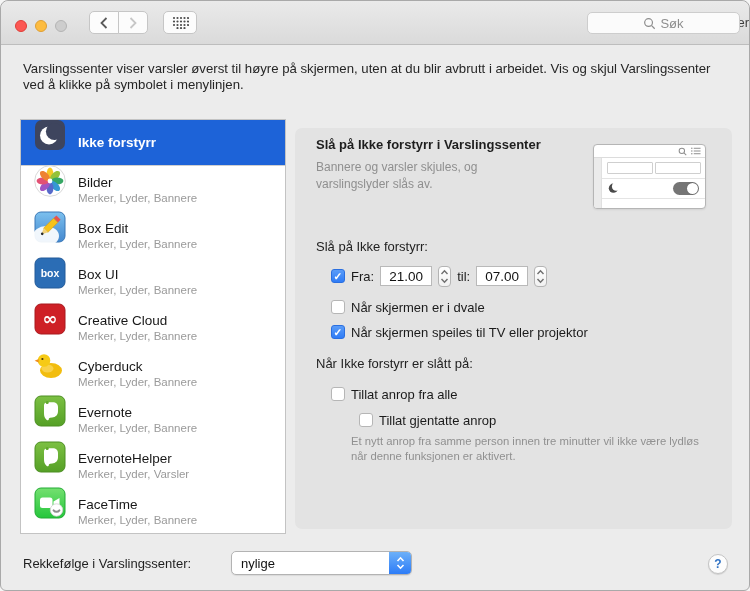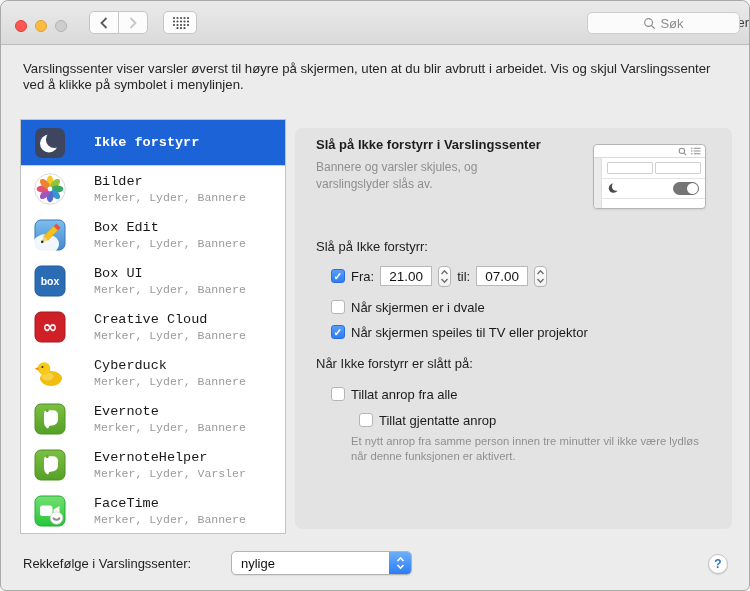--- a/index.html
+++ b/index.html
@@ -31,23 +31,23 @@
 
   
   .intro{ position:absolute; left:22px; top:60px; width:712px; font-size:13.2px;
           line-height:16px; color:#262626; }
 
   
   .sidebar{ position:absolute; left:19px; top:118px; width:266px; height:415px;
             background:#fff; border:1px solid #c3c3c3; overflow:hidden; }
   .side-row{ height:46px; display:flex; align-items:center; padding-left:13px; }
   .side-row.selected{ background:#1d63d8; border-bottom:1px solid #cfcfcf; }
-  .app-icon{ width:32px; height:32px; flex:0 0 32px; display:block; }
+  .app-icon{ width:32px; height:48px; flex:0 0 32px; display:block; }
   .app-icon svg{ display:block; }
-  .side-text{ margin-left:28px; display:flex; flex-direction:column;font-family:Liberation Mono, monospace; }
+  .side-text{ margin-left:12px; display:flex; flex-direction:column; }
   .side-label{ font-size:13.5px; color:#181818; }
   .side-row.selected .side-label{ color:#fff; font-weight:bold; }
   .side-sub{ font-size:11.5px; color:#9a9a9a; margin-top:2px; }
 
   
   .panel{ position:absolute; left:294px; top:127px; width:437px; height:401px;
           background:#e3e3e3; border-radius:7px; }
   .p-abs{ position:absolute; }
   .dnd-title{ left:21px; top:9px; font-size:13px; font-weight:bold; color:#1e1e1e; }
   .dnd-desc{ left:21px; top:31px; width:220px; font-size:12px; line-height:17px; color:#8f8f8f; }

